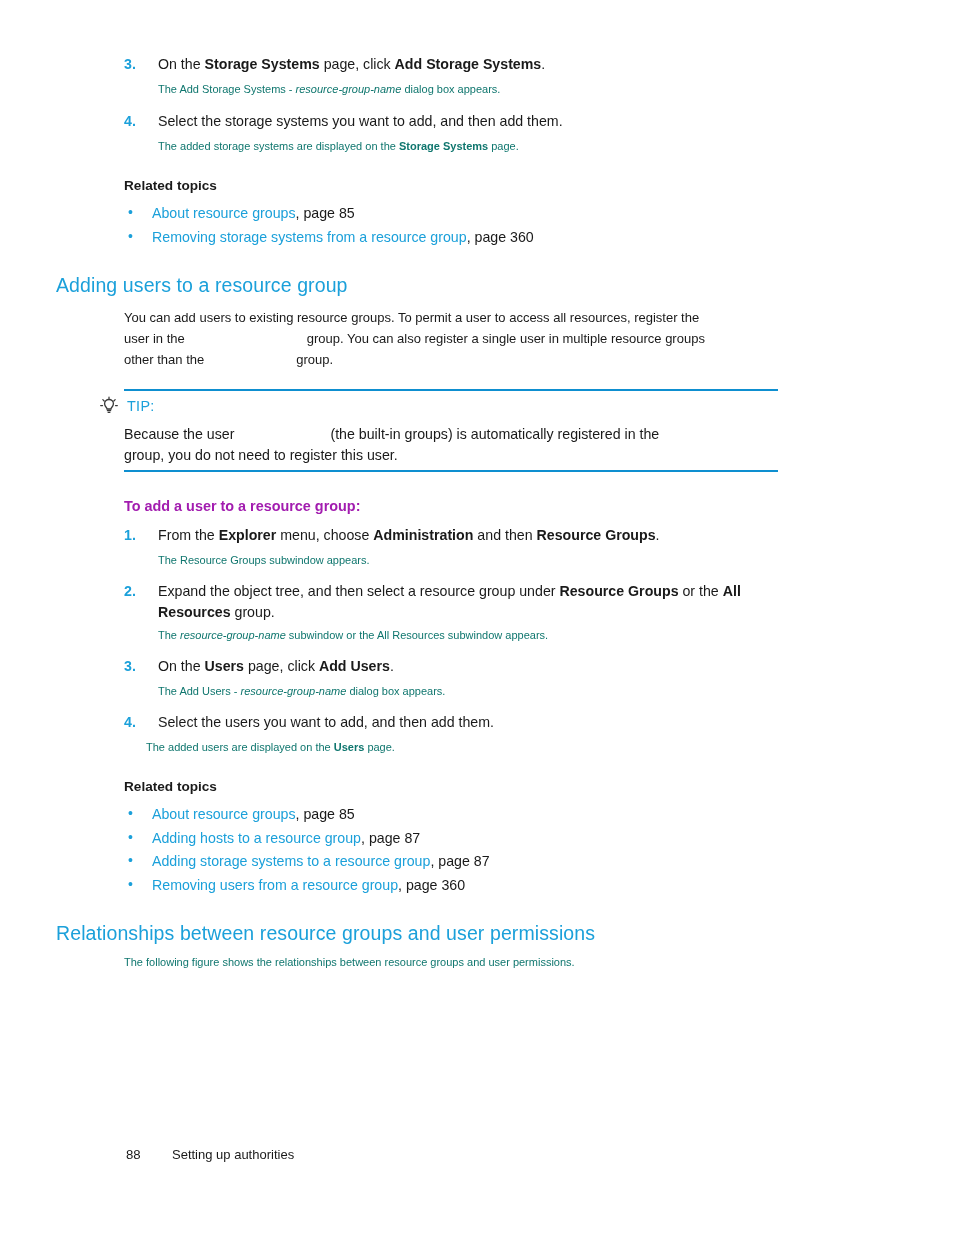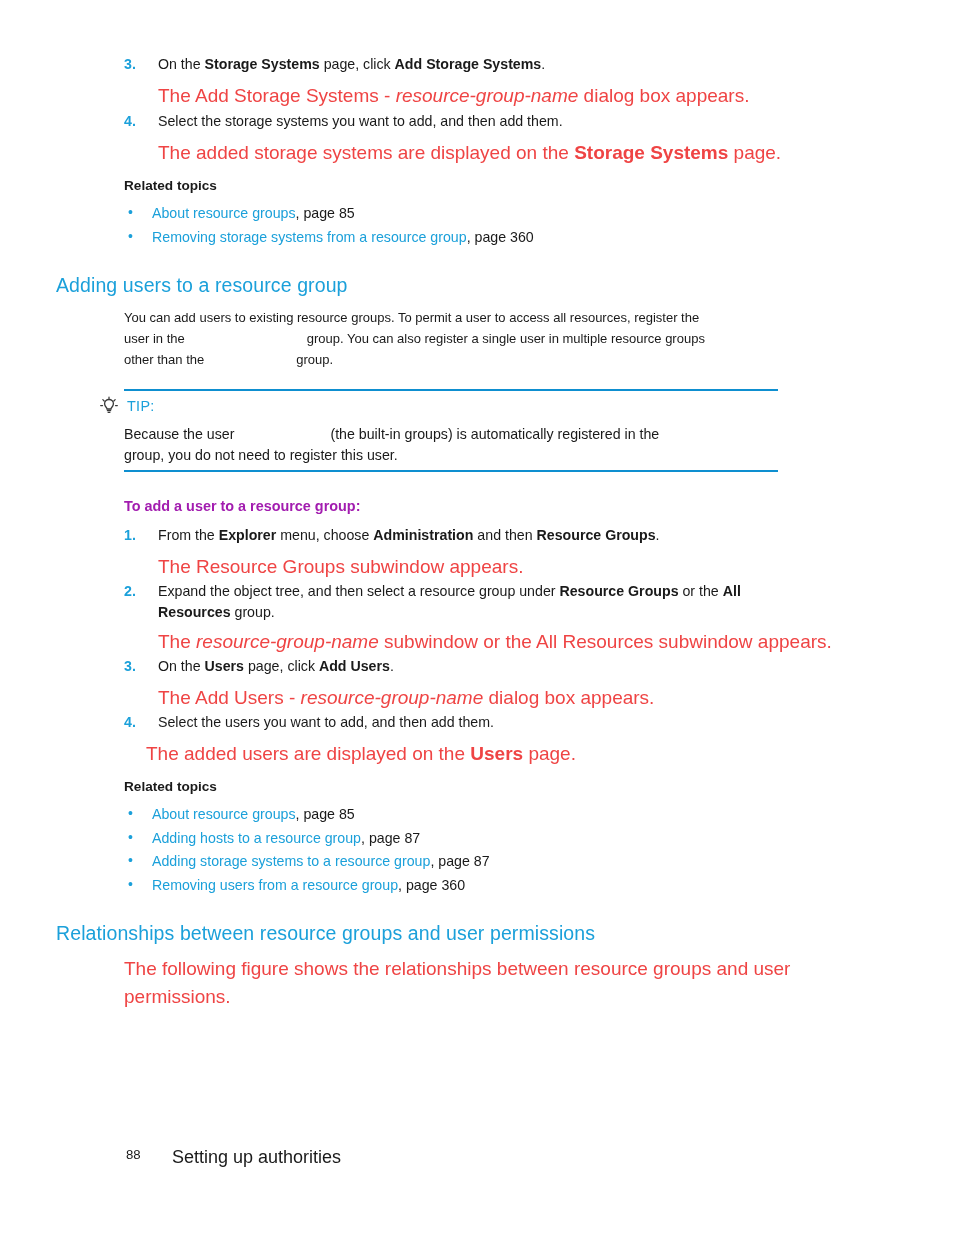--- a/index.html
+++ b/index.html
@@ -37,23 +37,23 @@
     color: #1ba0da;
     font-weight: bold;
     font-size: 14.2px;
   }
   .num-text {
     display: block;
     margin-left: 34px;
   }
   .sub-text {
     position: absolute;
-    font-size: 19px;
+    font-size: 11px;
     line-height: 1.45;
-    color: #ef4444;
+    color: #0f766e;
   }
 
   b, .b { font-weight: bold; }
   i, .i { font-style: italic; }
 
   
   .rt-head {
     position: absolute;
     font-size: 13.6px;
     font-weight: bold;
@@ -137,21 +137,21 @@
   .tip-body .ln { display: block; white-space: pre; }
 
   
   .footer-num {
     position: absolute;
     font-size: 13.2px;
     color: #1a1a1a;
   }
   .footer-title {
     position: absolute;
-    font-size: 18px;
+    font-size: 13px;
     color: #1a1a1a;
   }
 </style>
 </head>
 <body>
 
 <div class="page">
 
   <div class="num-item" style="left:124px; top:54px; width:700px;">
     <span class="num-marker">3.</span>

